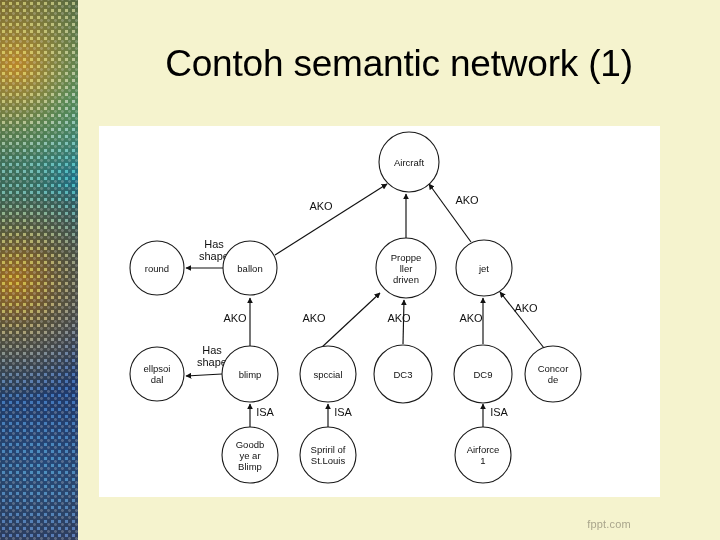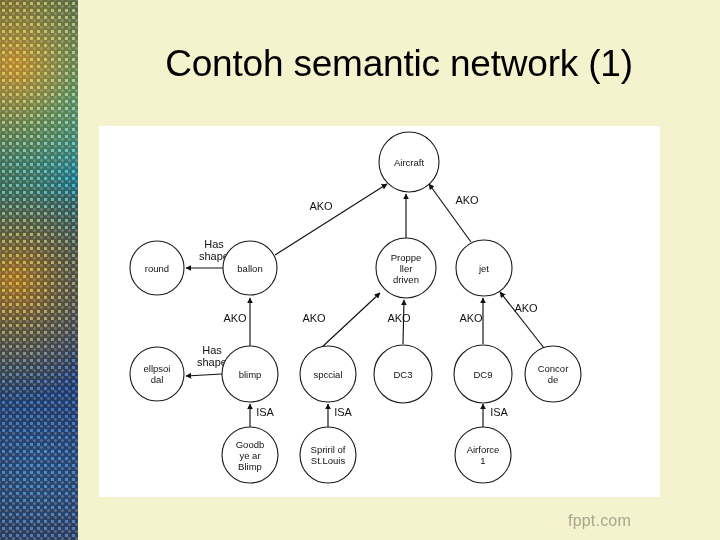--- a/index.html
+++ b/index.html
@@ -112,21 +112,21 @@
     fill: #111111;
     text-anchor: middle;
   }
 
   
   #watermark {
     position: absolute;
     right: 12px;
     bottom: 10px;
     font-family: "Liberation Sans", sans-serif;
-    font-size: 16px;
+    font-size: 11px;
     color: #a9a58c;
     letter-spacing: 0.2px;
   }
 </style>
 </head>
 <body>
 
 <div id="slide">
 
   <div id="border-strip">

